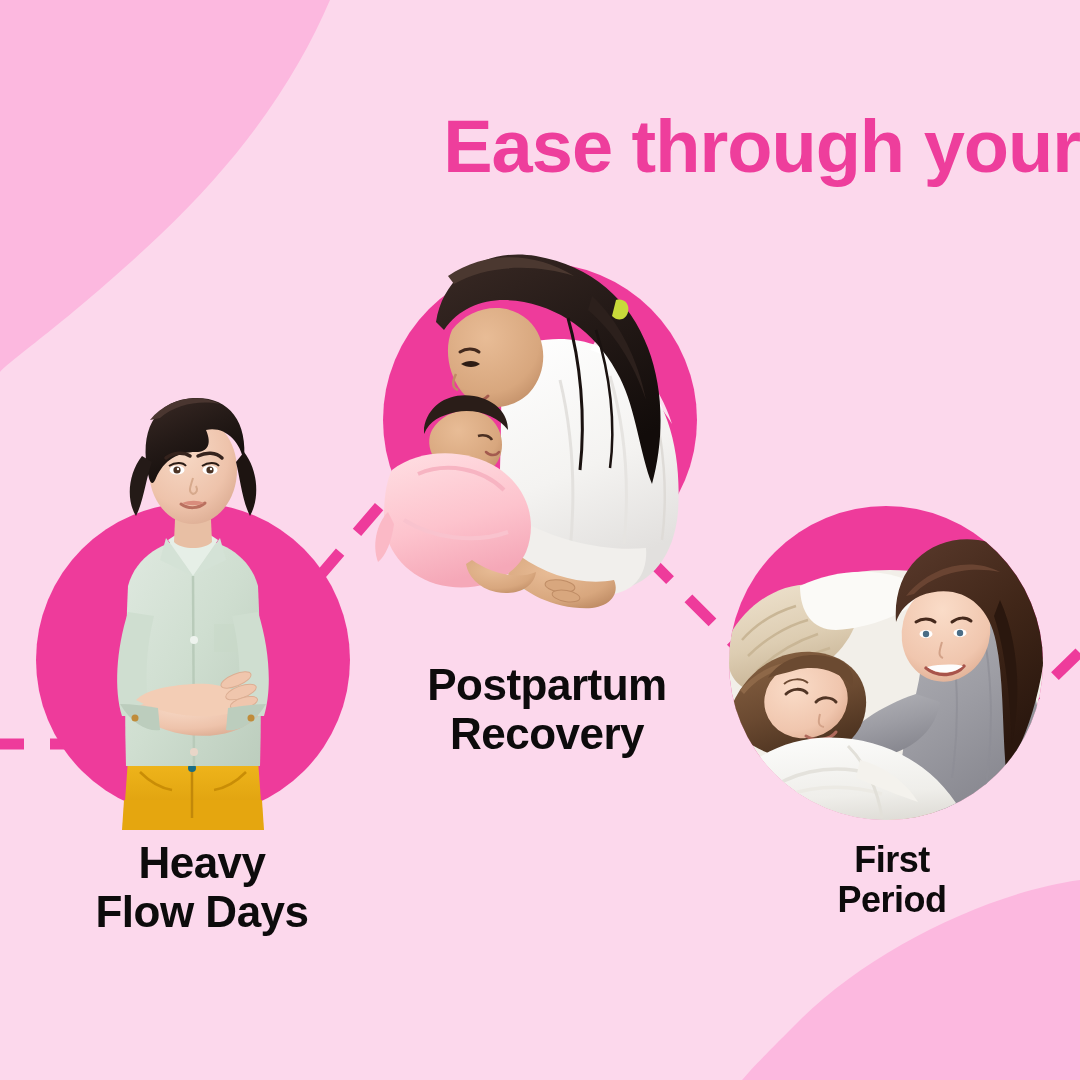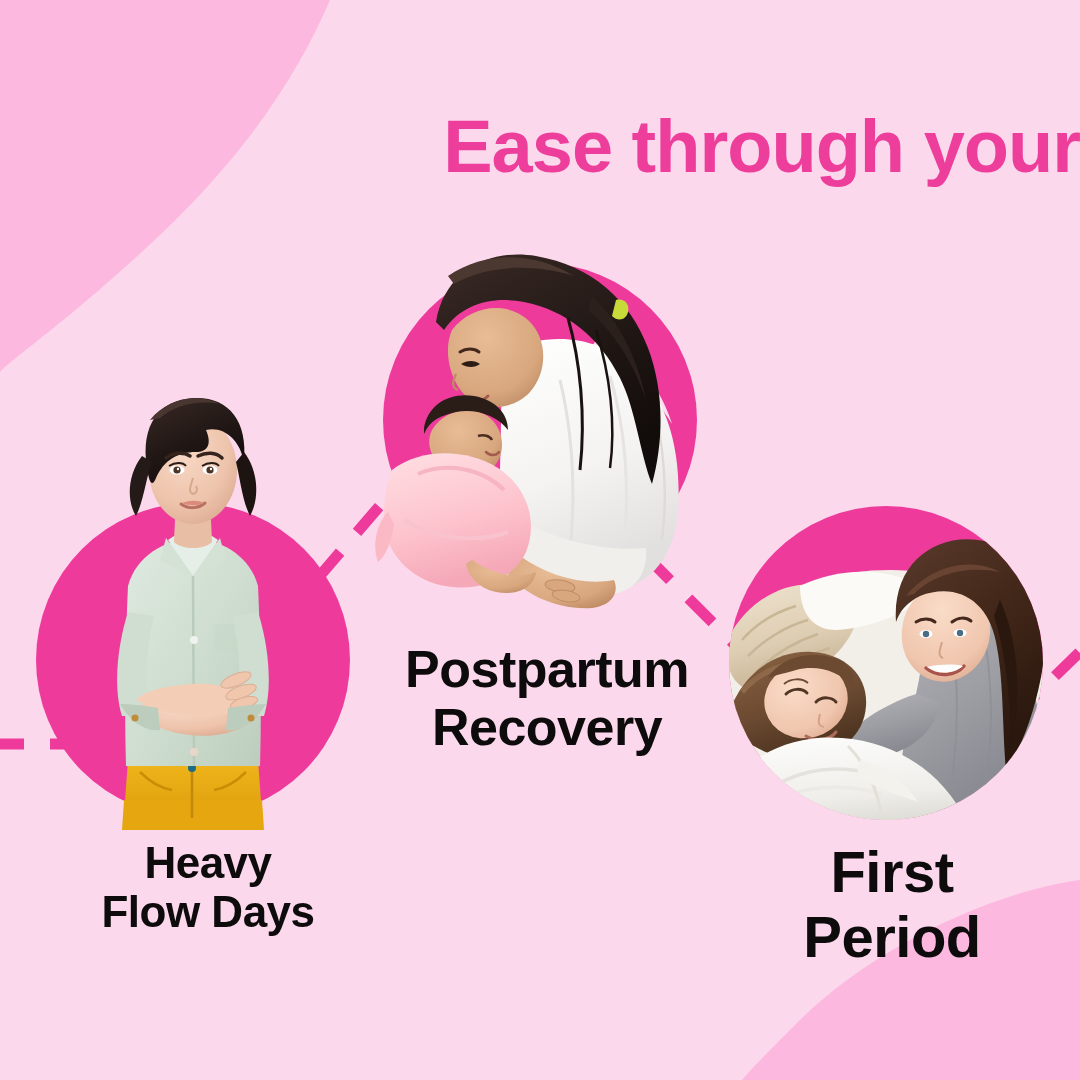--- a/index.html
+++ b/index.html
@@ -26,23 +26,23 @@
   }
   #headline {
     position:absolute; z-index:6;
     left:0; right:0; top:104px;
     text-align:right;
     color:#ee3e9c;
     font-size:74px;
     font-weight:700;
     letter-spacing:-1px;
   }
-  #label-left   { left:48px;  top:838px; width:320px; font-size:44px; }
-  #label-center { left:382px; top:640px; width:330px; font-size:52px; }
-  #label-right  { left:742px; top:840px; width:300px; font-size:58px; }
+  #label-left   { left:42px;  top:838px; width:320px; font-size:44px; }
+  #label-center { left:382px; top:660px; width:330px; font-size:44px; }
+  #label-right  { left:742px; top:840px; width:300px; font-size:36px; }
 </style>
 </head>
 <body>
 
 <div id="stage">
 
   <svg id="bg-waves" class="layer" viewBox="0 0 1080 1080">
     <rect x="0" y="0" width="1080" height="1080" fill="#fcd8ec"></rect>
     <path d="M0,0 L330,0 C300,70 250,150 160,235 C70,320 10,360 0,372 Z" fill="#fcb8df"></path>
     <path d="M1080,1080 L1080,880 C990,892 870,950 800,1020 C770,1050 752,1068 742,1080 Z" fill="#fcb8df"></path>

